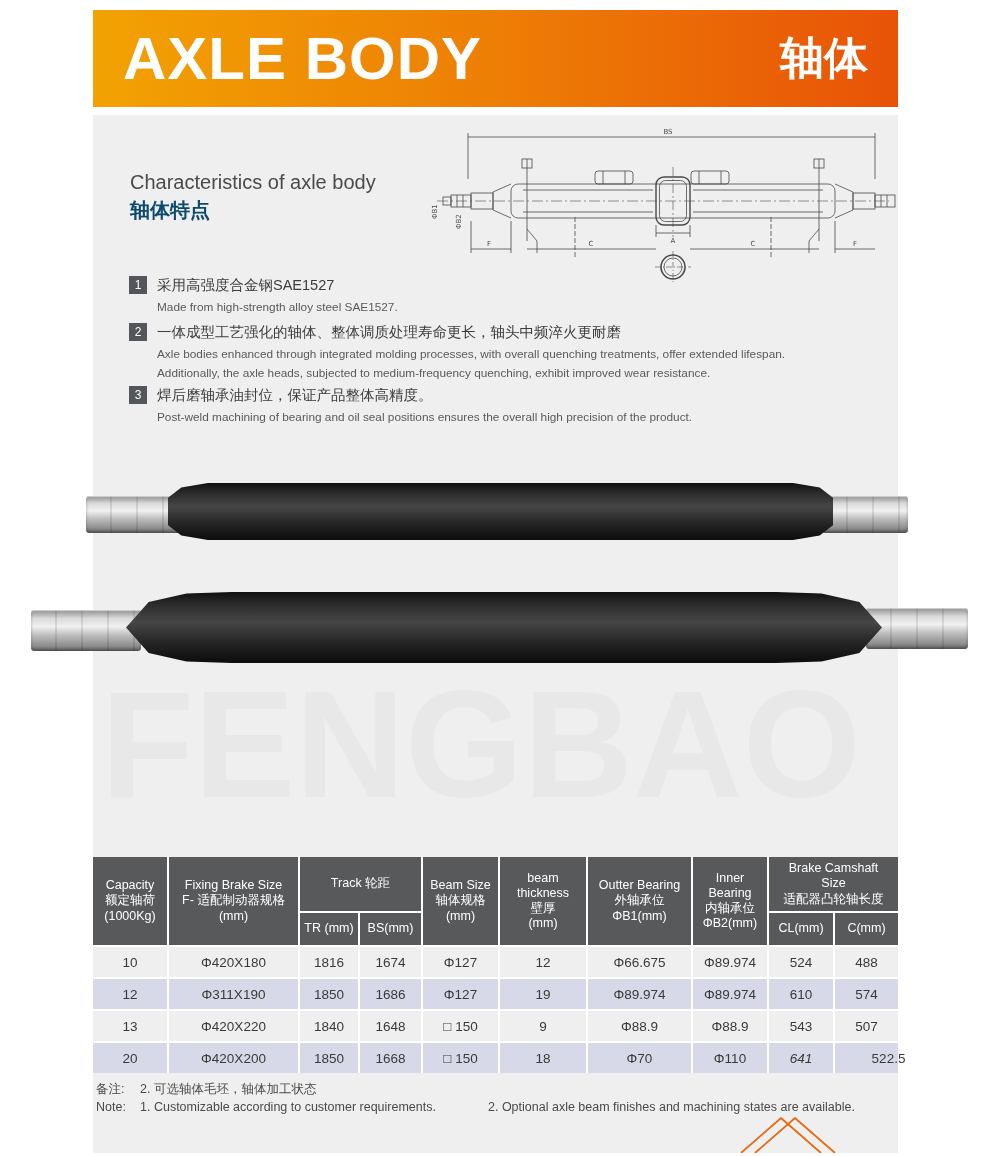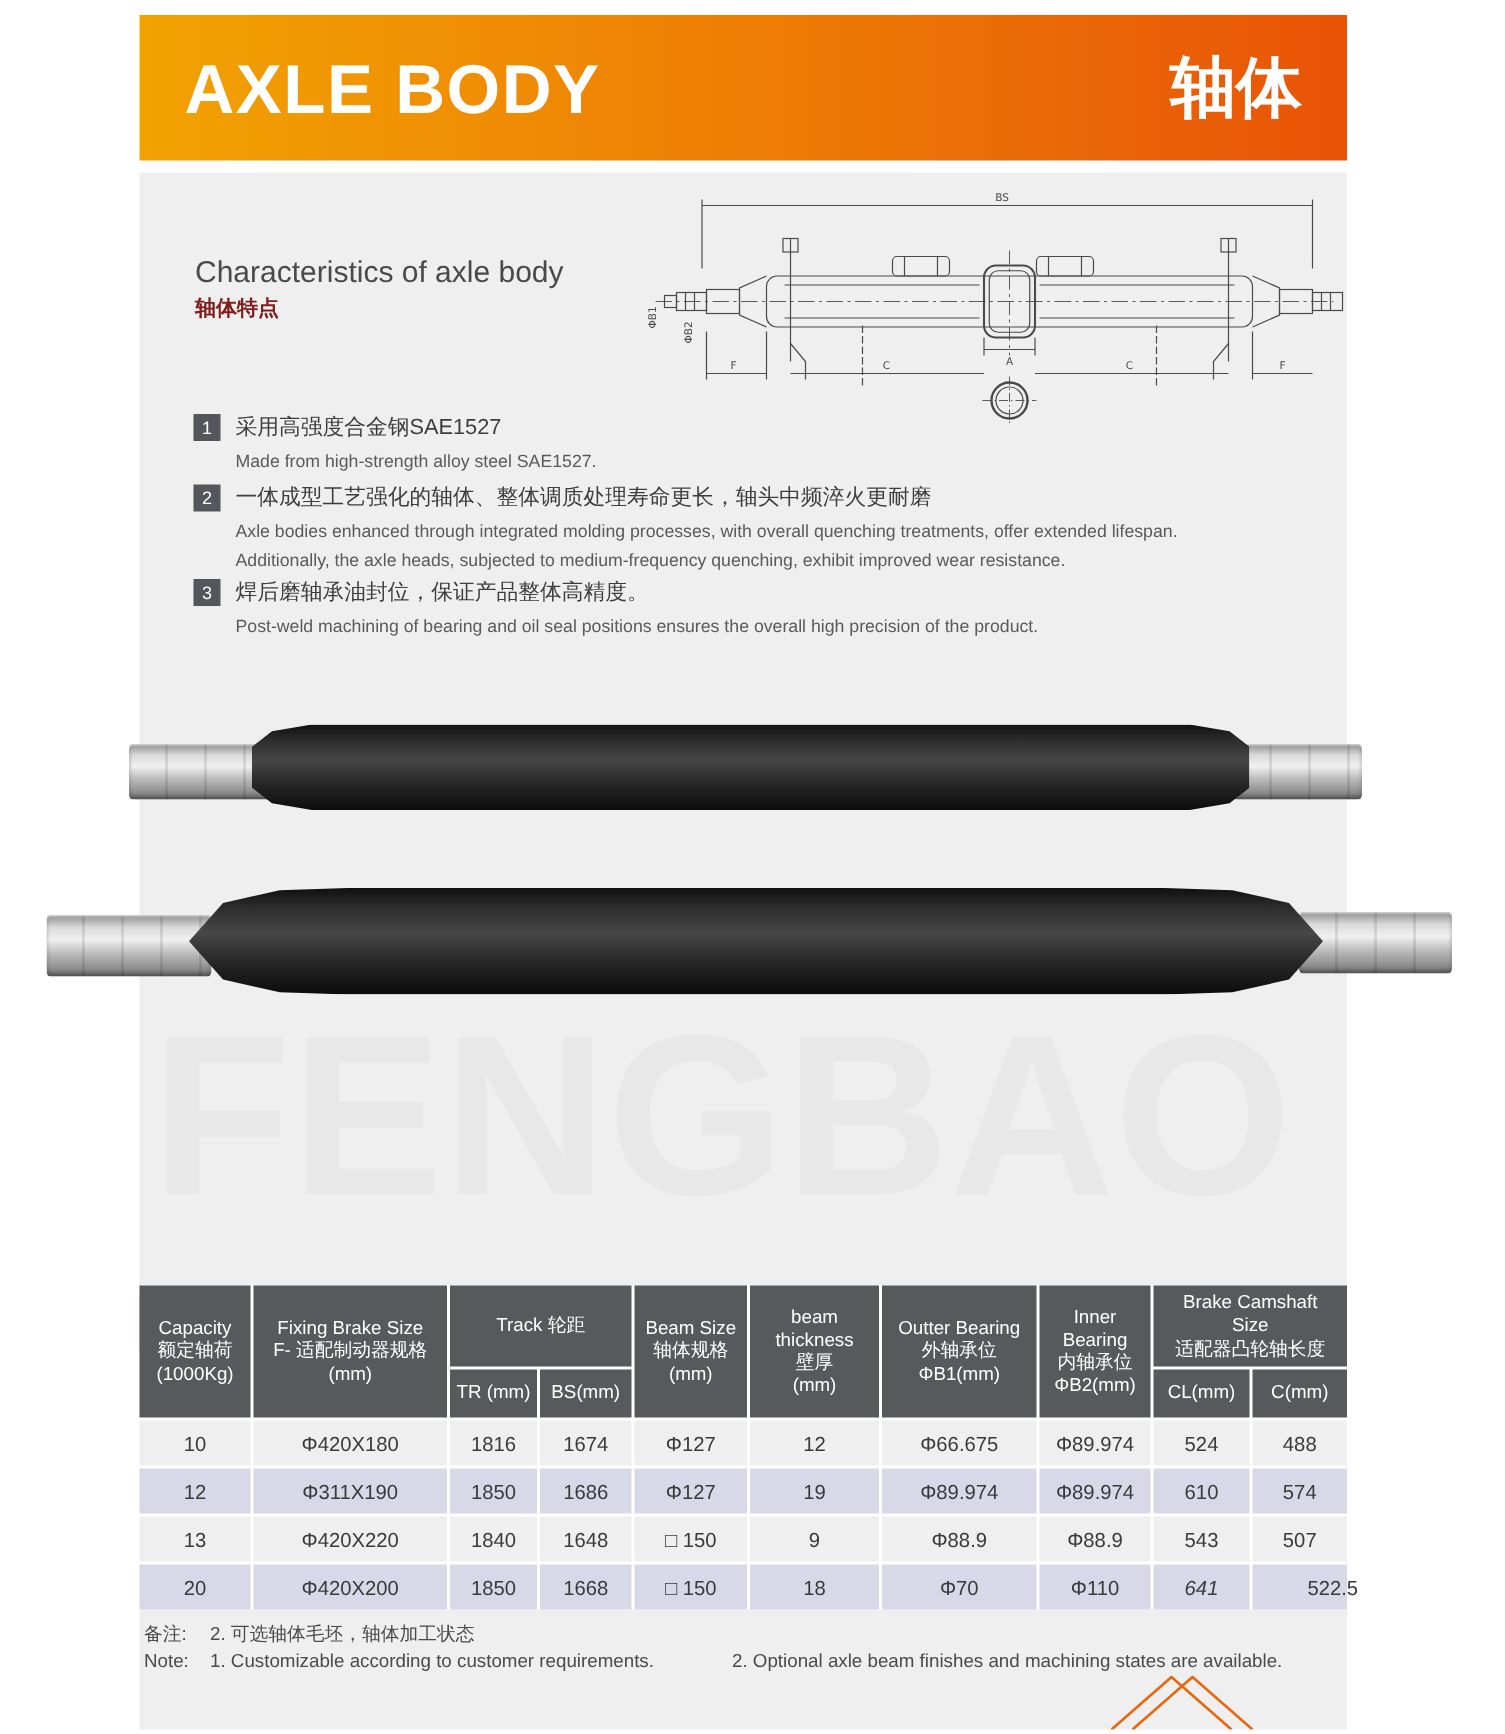--- a/index.html
+++ b/index.html
@@ -4,32 +4,32 @@
 <style>
   html,body{margin:0;padding:0;background:#fff;}
   .page{position:relative;width:1003px;height:1156px;background:#ffffff;overflow:hidden;
         font-family:"Liberation Sans","DejaVu Sans",sans-serif;color:#3a3a3a;}
 
   
   .header-band{position:absolute;left:93px;top:10px;width:805px;height:97px;
     background:linear-gradient(90deg,#F2A202 0%,#ED7A05 55%,#E85307 100%);
     display:flex;align-items:center;justify-content:space-between;
     padding:0 30px;box-sizing:border-box;}
-  .title-en{font-size:46px;font-weight:bold;color:#fff;letter-spacing:1px;}
+  .title-en{font-size:60px;font-weight:bold;color:#fff;letter-spacing:1px;}
   .title-zh{font-size:44px;font-weight:bold;color:#fff;}
 
   
   .content{position:absolute;left:93px;top:115px;width:805px;height:1038px;
     background:#EFEFEF;overflow:hidden;}
   .watermark{position:absolute;left:8px;top:553px;font-size:152px;font-weight:bold;
     color:#E8E8E8;line-height:1;letter-spacing:0px;white-space:nowrap;}
 
   .intro{position:absolute;left:37px;top:56px;}
   .intro-en{font-size:20px;color:#4a4a4a;}
-  .intro-zh{font-size:14px;font-weight:bold;color:#7f1d1d;margin-top:3px;}
+  .intro-zh{font-size:20px;font-weight:bold;color:#0c4a6e;margin-top:3px;}
 
   
   .drawing{position:absolute;left:330px;top:6px;}
   .drawing svg{display:block;}
   .drawing text{font-size:7px;fill:#4a4a4a;font-family:"DejaVu Sans",sans-serif;}
 
   
   .feature{position:absolute;left:36px;right:28px;display:flex;gap:10px;}
   .f1{top:160px}.f2{top:207px}.f3{top:270px}
   .feature-num{flex:0 0 18px;width:18px;height:18px;background:#53565A;color:#fff;

